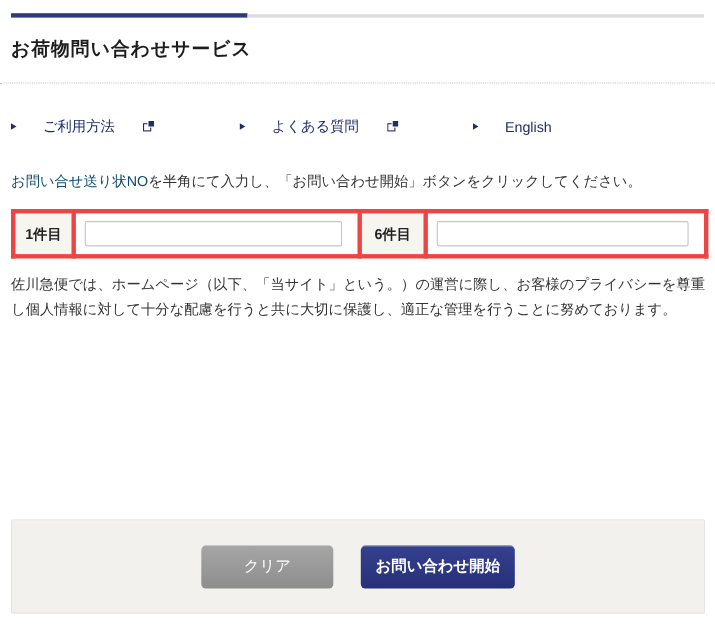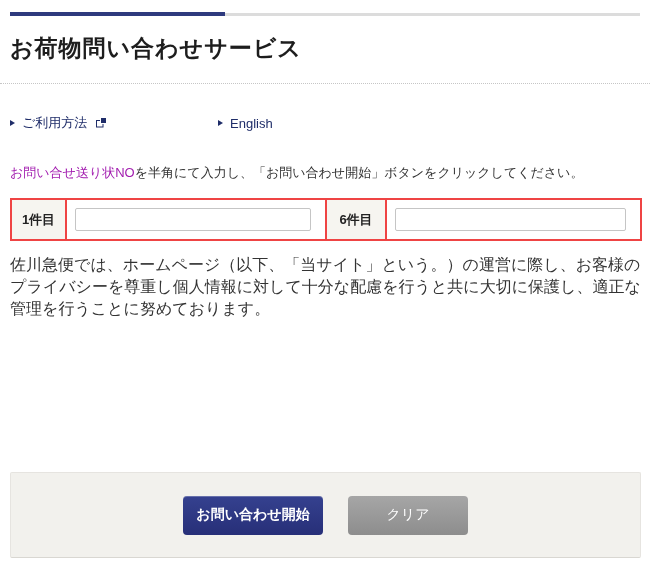--- a/index.html
+++ b/index.html
@@ -12,77 +12,77 @@
     position: relative;
   }
 
   
   .top-rule { display: flex; align-items: center; margin: 12px 10px 0 10px; height: 4px; }
   .top-rule .navy-seg { width: 215px; height: 4px; background: #2e3a7e; }
   .top-rule .gray-seg { flex: 1; height: 3px; background: #dcdcdc; }
 
   .page-title {
     margin: 17px 10px 16px 10px;
-    font-size: 23px;
+    font-size: 17px;
     font-weight: bold;
     color: #1d1d1d;
     letter-spacing: 1px;
   }
 
   .dotted-sep { margin-top: 19px; border-bottom: 1px dotted #c6c6c6; height: 0; width: 650px; }
 
   
   .links-row { display: flex; margin: 30px 0 0 10px; font-size: 13px; }
   .links-row .col1 { width: 208px; }
   .links-row .col2 { width: 212px; }
   .nav-link {
     color: #1f2d69; text-decoration: none; cursor: pointer;
-    display: inline-flex; align-items: center; gap: 7px;
+    display: inline-flex; align-items: center; gap: 24px;
   }
   .tri {
     width: 0; height: 0; display: inline-block;
     border-left: 5px solid #1f2d69;
     border-top: 3.5px solid transparent;
     border-bottom: 3.5px solid transparent;
   }
   .ext-icon { display: inline-block; margin-left: 2px; }
 
   
   .instruction { margin: 32px 0 0 10px; font-size: 13px; color: #333; }
-  .instruction .hl { color: #a21caf; }
+  .instruction .hl { color: #0c4a6e; }
 
   
   table.tracking {
     margin: 16px 0 0 10px;
     width: 630px;
     border-collapse: collapse;
     table-layout: fixed;
   }
-  table.tracking th, table.tracking td { border: 2px solid #ef4444; height: 41px; margin-left: 44px; }
+  table.tracking th, table.tracking td { border: 4px solid #ef4444; height: 41px; margin-left: 44px; }
   table.tracking th {
     background: #f6f5f0;
     font-size: 13px; font-weight: bold; color: #222;
     text-align: center; vertical-align: middle;
   }
   col.lbl1 { width: 55px; }
   col.inp1 { width: 260px; }
   col.lbl2 { width: 60px; }
   col.inp2 { width: 255px; }
   table.tracking td { background: #fff; padding-left: 8px; vertical-align: middle; }
   table.tracking input {
     width: calc(100% - 14px); height: 23px;
     border: 1px solid #c5c5c5; border-radius: 2px;
     font-size: 13px; padding: 0 4px; background: #fff;
     outline: none;
   }
 
   
   .privacy {
     margin: 13px 0 0 10px; width: 632px;
-    font-size: 16px; line-height: 22px; color: #333;
+    font-size: 13px; line-height: 22px; color: #333;
   }
 
   
   .action-bar {
     position: absolute; left: 10px; top: 472px;
     width: 631px; height: 86px;
     background: #f2f1ed;
     border: 1px solid #e6e4e0; border-bottom-color: #d9d7d2;
     border-radius: 2px;
     display: flex; align-items: center; justify-content: center; gap: 25px;
@@ -119,20 +119,30 @@
   <div class="col1">
     <a class="nav-link">
       <span class="tri"></span>
         <span>ご利用方法</span>
         <span class="ext-icon"><svg width="11" height="11" viewBox="0 0 11 11">
             <rect x="0.5" y="3.5" width="6.5" height="6.5" fill="none" stroke="#1f2d69" stroke-width="1"></rect>
             <rect x="4.5" y="0.5" width="6" height="6" fill="#1f2d69" stroke="#fff" stroke-width="1"></rect>
           </svg></span>
     </a>
   </div>
+  <div class="col2">
+    <a class="nav-link">
+      <span class="tri"></span>
+        <span>よくある質問</span>
+        <span class="ext-icon"><svg width="11" height="11" viewBox="0 0 11 11">
+            <rect x="0.5" y="3.5" width="6.5" height="6.5" fill="none" stroke="#1f2d69" stroke-width="1"></rect>
+            <rect x="4.5" y="0.5" width="6" height="6" fill="#1f2d69" stroke="#fff" stroke-width="1"></rect>
+          </svg></span>
+    </a>
+  </div>
   <div class="col3">
     <a class="nav-link">
       <span class="tri"></span>
         <span>English</span>
     </a>
   </div>
 </div>
 
 <p class="instruction"><span class="hl">お問い合せ送り状NO</span><span>を半角にて入力し、「お問い合わせ開始」ボタンをクリックしてください。</span></p>
 
@@ -149,15 +159,15 @@
       <td><input type="text" value="" style=""></td>
       <th>6件目</th>
       <td><input type="text" value="" style=""></td>
     </tr>
   </tbody>
 </table>
 
 <p class="privacy">佐川急便では、ホームページ（以下、「当サイト」という。）の運営に際し、お客様のプライバシーを尊重し個人情報に対して十分な配慮を行うと共に大切に保護し、適正な管理を行うことに努めております。</p>
 
 <div class="action-bar">
+  <button class="btn btn-clear">クリア</button>
   <button class="btn btn-submit">お問い合わせ開始</button>
-  <button class="btn btn-clear">クリア</button>
 </div>
 
 </body></html>

